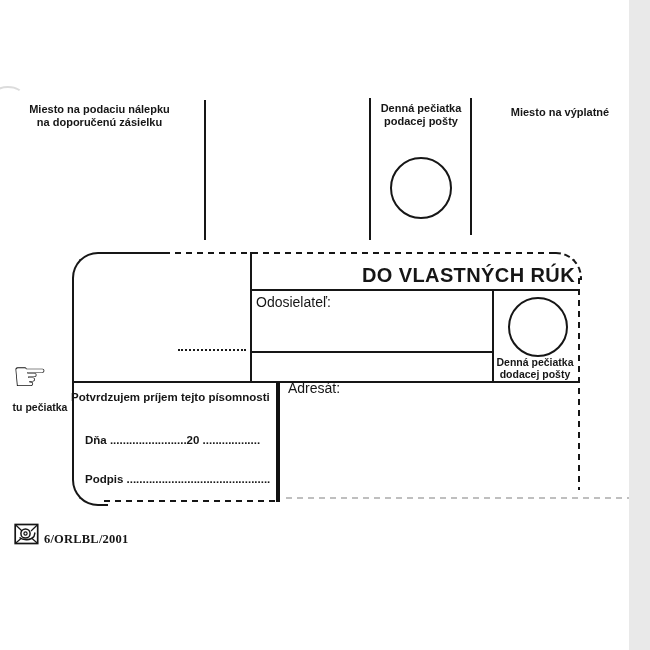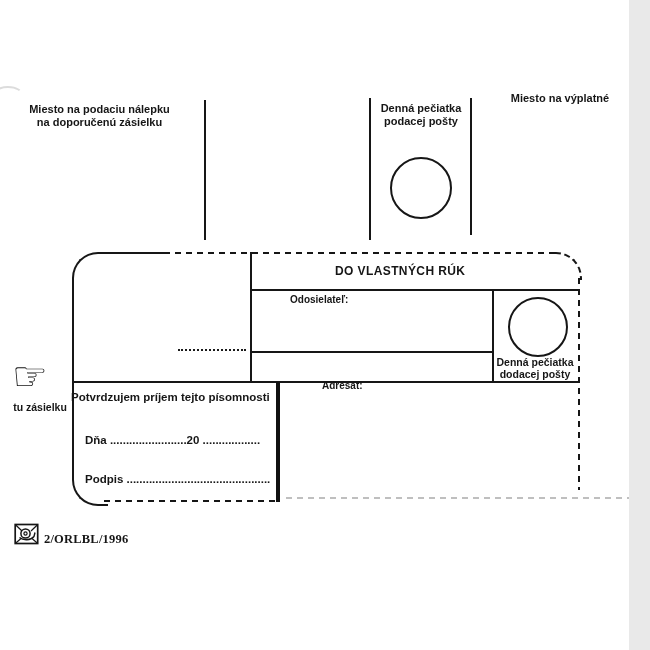--- a/index.html
+++ b/index.html
@@ -20,22 +20,22 @@
     border-left:2.5px solid #161616;border-top:2.5px solid #161616;border-bottom:2.5px solid #161616;
     border-radius:26px 0 0 26px;
   }
   .dashed-corner{
     width:25px;height:26px;
     border-top:2px dashed #161616;border-right:2px dashed #161616;
     border-top-right-radius:26px;
   }
   .dots{border-top:2px dotted #1a1a1a;}
   .title-left{font-weight:bold;font-size:15px;line-height:15px;letter-spacing:.4px;white-space:pre-line;}
-  .title-right{font-weight:bold;font-size:12px;letter-spacing:.4px;text-align:left;}
-  .field-lbl{font-weight:bold;font-size:10px;margin-left:34px;}
+  .title-right{font-weight:bold;font-size:20px;letter-spacing:.4px;text-align:right;}
+  .field-lbl{font-weight:normal;font-size:14px;}
   .small-lbl{font-weight:bold;font-size:10.5px;line-height:11.5px;text-align:center;white-space:pre-line;}
   .body-lbl{font-weight:bold;font-size:11.5px;white-space:nowrap;}
   .hand{font-size:40px;line-height:40px;color:#111;}
   .tearlbl{font-weight:bold;font-size:10.5px;text-align:center;}
   .code{font-family:"Liberation Serif", serif;font-size:12.5px;font-weight:bold;letter-spacing:.2px;}
   .faint-mark{width:28px;height:16px;border:2px solid transparent;border-top-color:#dcdcdc;border-radius:50%;}
 </style>
 </head>
 <body>
 
@@ -44,21 +44,21 @@
   <div class="abs faint-mark" style="left:-8px;top:86px;"></div>
 
   <div class="abs lbl" style="left:22px;top:103px;width:155px;">Miesto na podaciu nálepku
 na doporučenú zásielku</div>
   <div class="abs vline" style="left:204px;top:100px;height:140px;"></div>
   <div class="abs vline" style="left:369px;top:98px;height:142px;"></div>
   <div class="abs lbl" style="left:371px;top:102px;width:100px;">Denná pečiatka
 podacej pošty</div>
   <div class="abs circle" style="left:390px;top:157px;width:58px;height:58px;"></div>
   <div class="abs vline" style="left:470px;top:98px;height:137px;"></div>
-  <div class="abs lbl" style="left:478px;top:92px;width:164px;">Miesto na výplatné</div>
+  <div class="abs lbl" style="left:478px;top:106px;width:164px;">Miesto na výplatné</div>
 
   <div class="abs form-solid-left" style="left:72px;top:252px;"></div>
   <div class="abs hline" style="left:100px;top:252px;width:64px;"></div>
   <div class="abs hdash" style="left:164px;top:252px;width:393px;"></div>
   <div class="abs dashed-corner" style="left:555px;top:252px;"></div>
   <div class="abs vdash" style="left:578px;top:278px;height:212px;"></div>
   <div class="abs hdash" style="left:104px;top:500px;width:174px;"></div>
   <div class="abs hdash-faint" style="left:286px;top:497px;width:356px;"></div>
 
   <div class="abs vline" style="left:250px;top:252px;height:130px;"></div>
@@ -79,26 +79,26 @@
   <div class="abs small-lbl" style="left:492px;top:357px;width:86px;">Denná pečiatka
 dodacej pošty</div>
 
   <div class="abs body-lbl" style="left:71px;top:391px;">Potvrdzujem príjem tejto písomnosti</div>
   <div class="abs body-lbl" style="left:85px;top:434px;"><span>Dňa ........................</span><span style="">20 ..................</span></div>
   <div class="abs body-lbl" style="left:85px;top:473px;text-align:center;">Podpis .............................................</div>
 
   <div class="abs field-lbl" style="left:288px;top:380px;">Adresát:</div>
 
   <div class="abs hand" style="left:12px;top:356px;">☞</div>
-  <div class="abs tearlbl" style="left:4px;top:401px;width:72px;">tu zásielku</div>
+  <div class="abs tearlbl" style="left:4px;top:401px;width:72px;">tu pečiatka</div>
 
   <div class="abs" style="left:14px;top:522px;">
     <svg width="26" height="26" viewBox="0 0 26 26">
       <rect x="1.2" y="2.5" width="22.5" height="19" fill="none" stroke="#161616" stroke-width="1.7"></rect>
       <path d="M1.5 2.8 L8 9 M23.5 2.8 L17 9 M1.5 21.2 L7 16.5 M23.5 21.2 L18 16.5" stroke="#161616" stroke-width="1.2" fill="none"></path>
       <circle cx="11.5" cy="11.5" r="4.6" fill="none" stroke="#161616" stroke-width="1.5"></circle>
       <circle cx="11.5" cy="11.5" r="1.6" fill="none" stroke="#161616" stroke-width="1.2"></circle>
       <path d="M5.5 15.5 C9.5 18.8 16.5 18.5 20 14.5 L21 10.5" fill="none" stroke="#161616" stroke-width="1.4"></path>
     </svg>
   </div>
-  <div class="abs code" style="left:44px;top:532px;">2/ORLBL/1996</div>
+  <div class="abs code" style="left:44px;top:532px;">6/ORLBL/2001</div>
 
 </div>
 
 </body></html>

